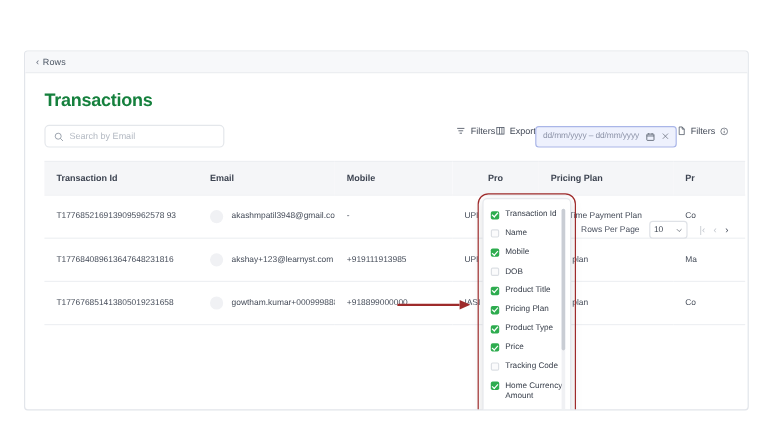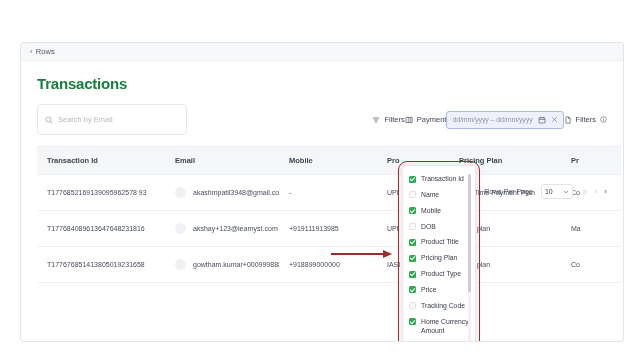--- a/index.html
+++ b/index.html
@@ -43,34 +43,34 @@
   }
 
   
   .toolbar {
     margin-top: 12px;
     padding: 0 16px;
     display: flex; align-items: center; justify-content: space-between;
     position: relative;
   }
   .search-box {
-    width: 150px; height: 31px;
+    width: 150px; height: 19px;
     border: 1px solid #e4e7eb; border-radius: 4px;
     background: #fff;
     display: flex; align-items: center; gap: 5px;
     padding: 0 7px;
   }
   .search-box input {
     border: none; outline: none; width: 100%;
     font-size: 7.5px; color: #3d4451;
     font-family: "Liberation Sans", sans-serif;
     background: transparent;
   }
   .search-box input::placeholder { color: #b3b9c2; }
-  .tool-right { display: flex; align-items: center; }
+  .tool-right { display: flex; align-items: flex-start; }
   .tool-btn {
     display: flex; align-items: center; gap: 4px;
     font-size: 7.5px; color: #3f4654;
     cursor: pointer; white-space: nowrap;
   }
   .date-field {
     height: 18px;
     border: 1px solid #aab6e8;
     background: #eef1fd;
     border-radius: 3px;
@@ -95,21 +95,21 @@
   tbody td {
     font-size: 7px; color: #454c59;
     padding: 12px 10px;
     border-bottom: 1px solid #eef0f3;
     white-space: nowrap; overflow: hidden;
     vertical-align: middle;
   }
   .c-txid { width: 128px; }
   .c-email { width: 114px; }
   .c-mobile { width: 98px; }
-  .c-ptype { width: 72px; }
+  .c-ptype { width: 72px; text-align: center; }
   .c-plan { width: 112px; }
   .c-last { width: 60px; }
   .email-cell { display: flex; align-items: center; gap: 7px; }
   .avatar {
     width: 11px; height: 11px; border-radius: 50%;
     background: #f0f1f4; flex: none;
   }
 
   
   .pagination {
@@ -228,21 +228,21 @@
         </svg>
         <span>Filters</span>
       </div>
 
       <div class="tool-btn">
         <svg class="ic" width="8" height="8" viewBox="0 0 16 16">
           <rect x="2" y="2.5" width="12" height="11" fill="none" stroke="#4b5260" stroke-width="1.3"></rect>
           <line x1="6.5" y1="2.5" x2="6.5" y2="13.5" stroke="#4b5260" stroke-width="1.3"></line>
           <line x1="10.5" y1="2.5" x2="10.5" y2="13.5" stroke="#4b5260" stroke-width="1.3"></line>
         </svg>
-        <span>Payment</span>
+        <span>Export</span>
       </div>
 
       <div class="date-field">
         <span class="date-text">dd/mm/yyyy – dd/mm/yyyy</span>
         <svg class="ic" width="8" height="8" viewBox="0 0 16 16">
           <rect x="2" y="3.5" width="12" height="10.5" rx="1.2" fill="none" stroke="#4b5260" stroke-width="1.3"></rect>
           <line x1="2" y1="6.6" x2="14" y2="6.6" stroke="#4b5260" stroke-width="1.3"></line>
           <line x1="5.2" y1="1.8" x2="5.2" y2="4.2" stroke="#4b5260" stroke-width="1.3"></line>
           <line x1="10.8" y1="1.8" x2="10.8" y2="4.2" stroke="#4b5260" stroke-width="1.3"></line>
         </svg>

